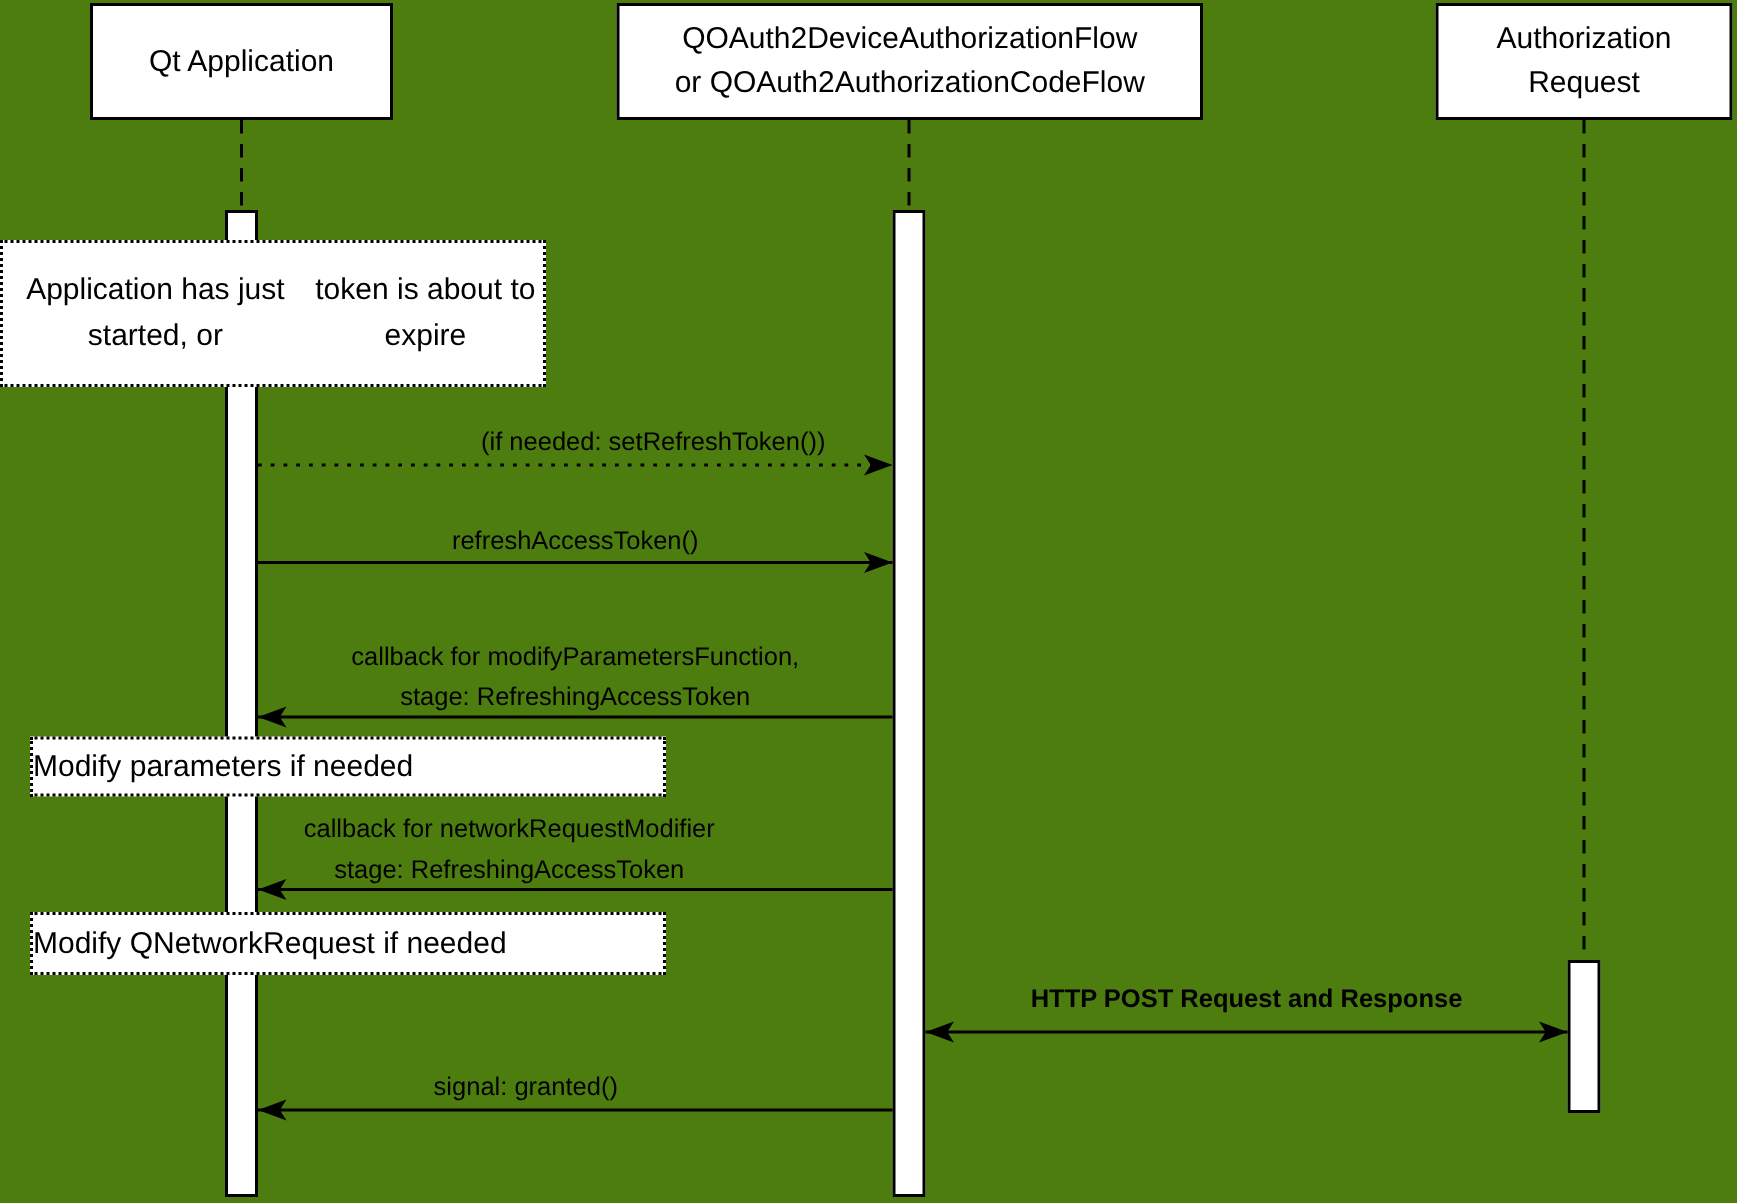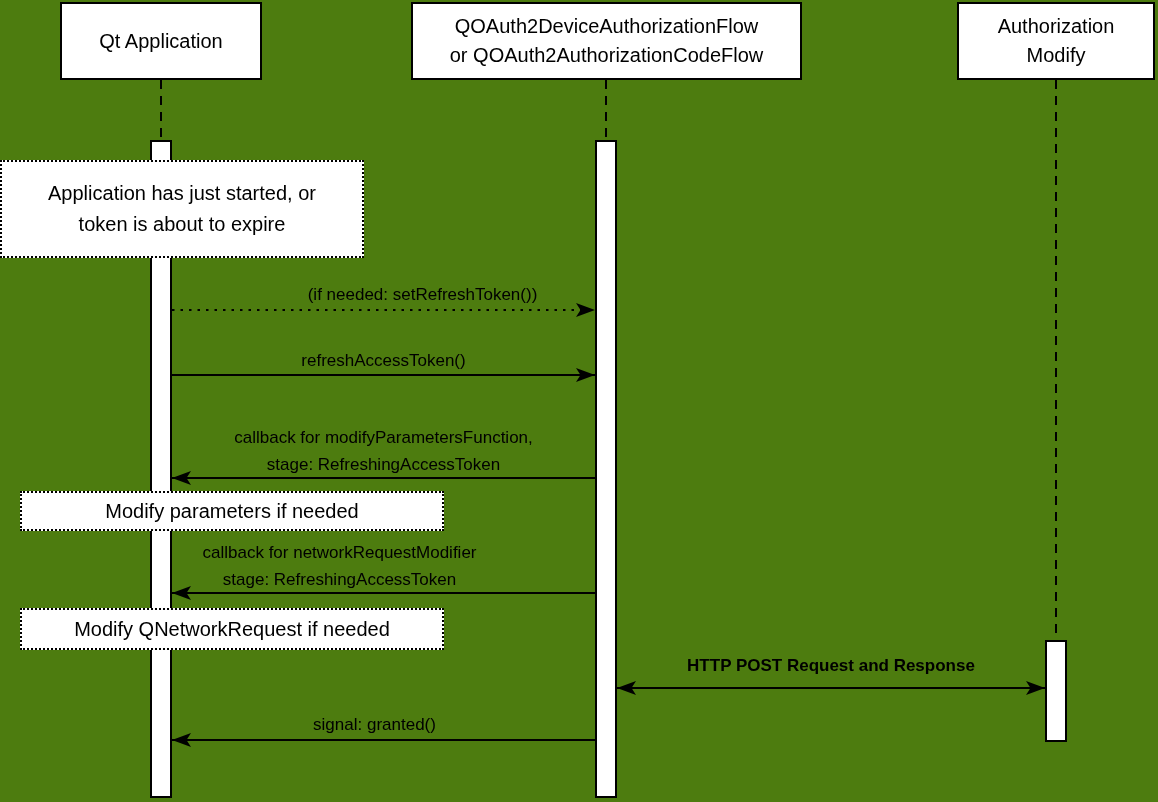--- a/index.html
+++ b/index.html
@@ -50,23 +50,21 @@
     background: #ffffff;
     z-index: 1;
   }
 
   .note {
     position: absolute;
     box-sizing: border-box;
     border: 2px dotted #000000;
     background: #ffffff;
     display: flex;
-    flex-direction: column;
     align-items: center;
-    justify-content: center;
     text-align: center;
     font-size: 20px;
     line-height: 31px;
     z-index: 3;
   }
 
   .msg-line {
     stroke: #000000;
     stroke-width: 2;
   }
@@ -96,21 +94,21 @@
     <div>Qt Application</div>
   </div>
 
   <div class="pbox" style="left:411px; top:2px; width:391px; height:78px;">
     <div>QOAuth2DeviceAuthorizationFlow</div>
     <div>or QOAuth2AuthorizationCodeFlow</div>
   </div>
 
   <div class="pbox" style="left:957px; top:2px; width:198px; height:78px;">
     <div>Authorization</div>
-    <div>Modify</div>
+    <div>Request</div>
   </div>
 
   <div class="bar" style="left:150px; top:140px; height:658px;"></div>
   <div class="bar" style="left:595px; top:140px; height:658px;"></div>
   <div class="bar" style="left:1045px; top:640px; height:102px;"></div>
 
   <svg class="layer arrows" viewBox="0 0 1158 802">
     <defs>
       <marker id="ah" orient="auto-start-reverse" markerUnits="userSpaceOnUse" markerWidth="22" markerHeight="16" refX="20" refY="8">
         <path d="M1,1 L20,8 L1,15 L5.5,8 Z" fill="#000000"></path>
@@ -130,21 +128,21 @@
   </div>
 
   <div class="note" style="left:20px; top:491px; width:424px; height:40px;">
     <div>Modify parameters if needed</div>
   </div>
 
   <div class="note" style="left:20px; top:608px; width:424px; height:42px;">
     <div>Modify QNetworkRequest if needed</div>
   </div>
 
-  <div class="msg-label" style="left:172px; width:501px; top:281px;">
+  <div class="msg-label" style="left:172px; width:501px; top:281px;padding-left:13px;">
     <div>(if needed: setRefreshToken())</div>
   </div>
 
   <div class="msg-label" style="left:172px; width:423px; top:347px;">
     <div>refreshAccessToken()</div>
   </div>
 
   <div class="msg-label" style="left:172px; width:423px; top:424px;">
     <div>callback for modifyParametersFunction,</div>
     <div>stage: RefreshingAccessToken</div>
@@ -152,17 +150,17 @@
 
   <div class="msg-label" style="left:172px; width:335px; top:539px;">
     <div>callback for networkRequestModifier</div>
     <div>stage: RefreshingAccessToken</div>
   </div>
 
   <div class="msg-label" style="left:617px; width:428px; top:652px;font-weight:bold;">
     <div>HTTP POST Request and Response</div>
   </div>
 
-  <div class="msg-label" style="left:172px; width:357px; top:711px;padding-left:24px;">
+  <div class="msg-label" style="left:172px; width:357px; top:711px;">
     <div>signal: granted()</div>
   </div>
 
 </div>
 
 </body></html>

